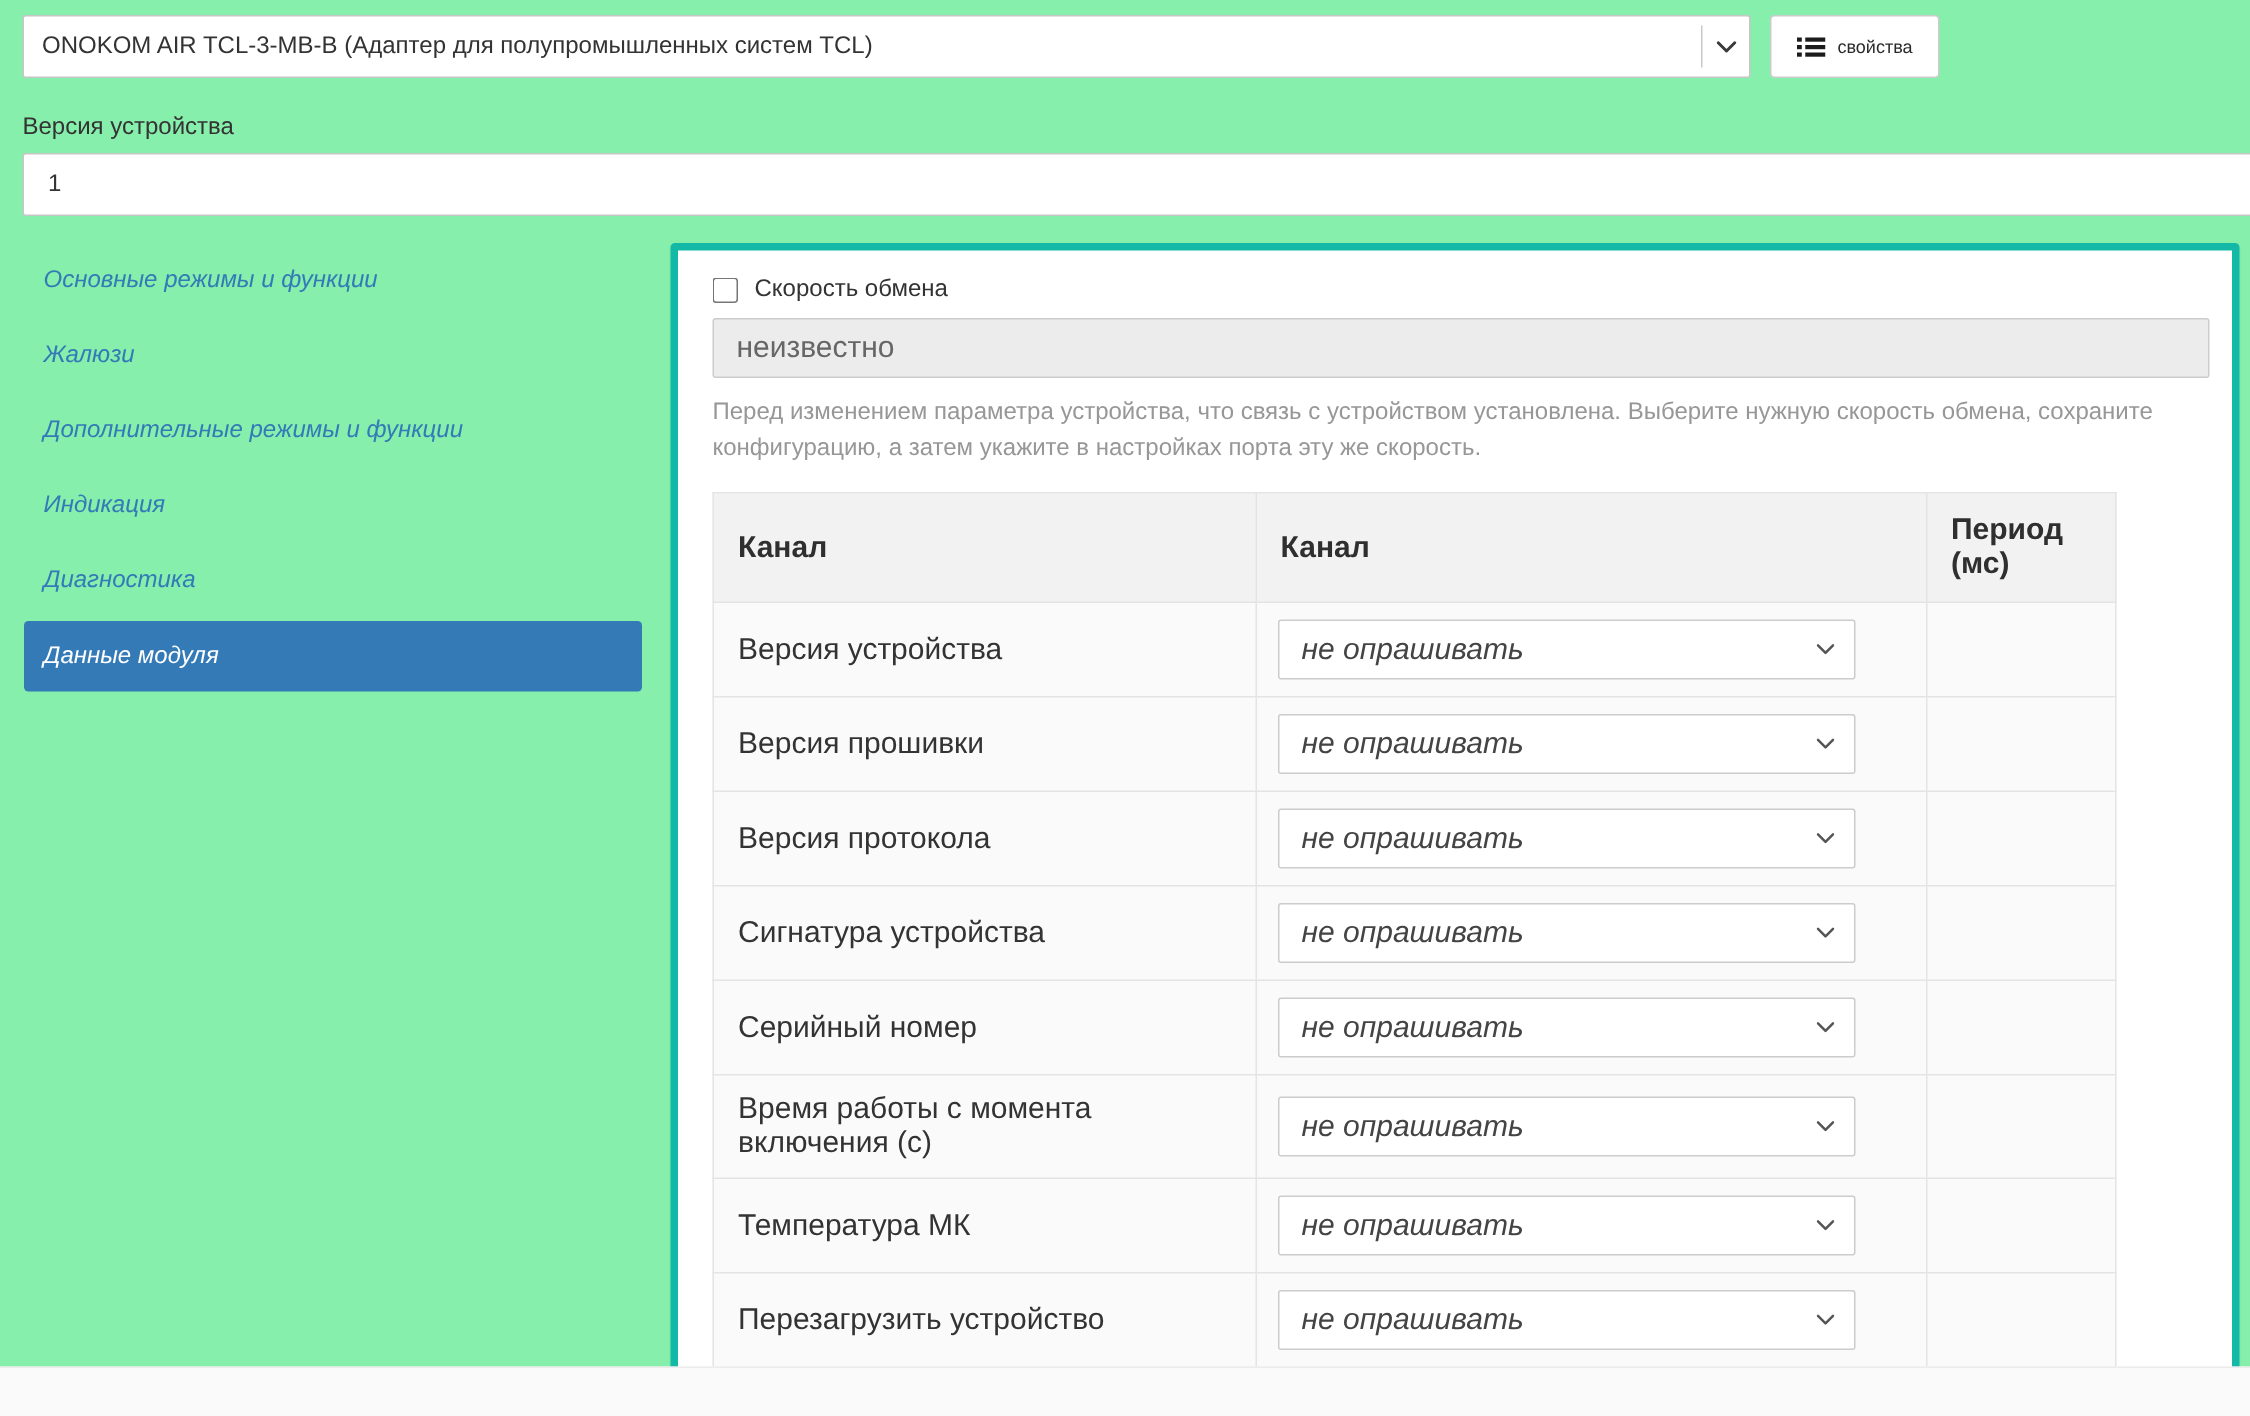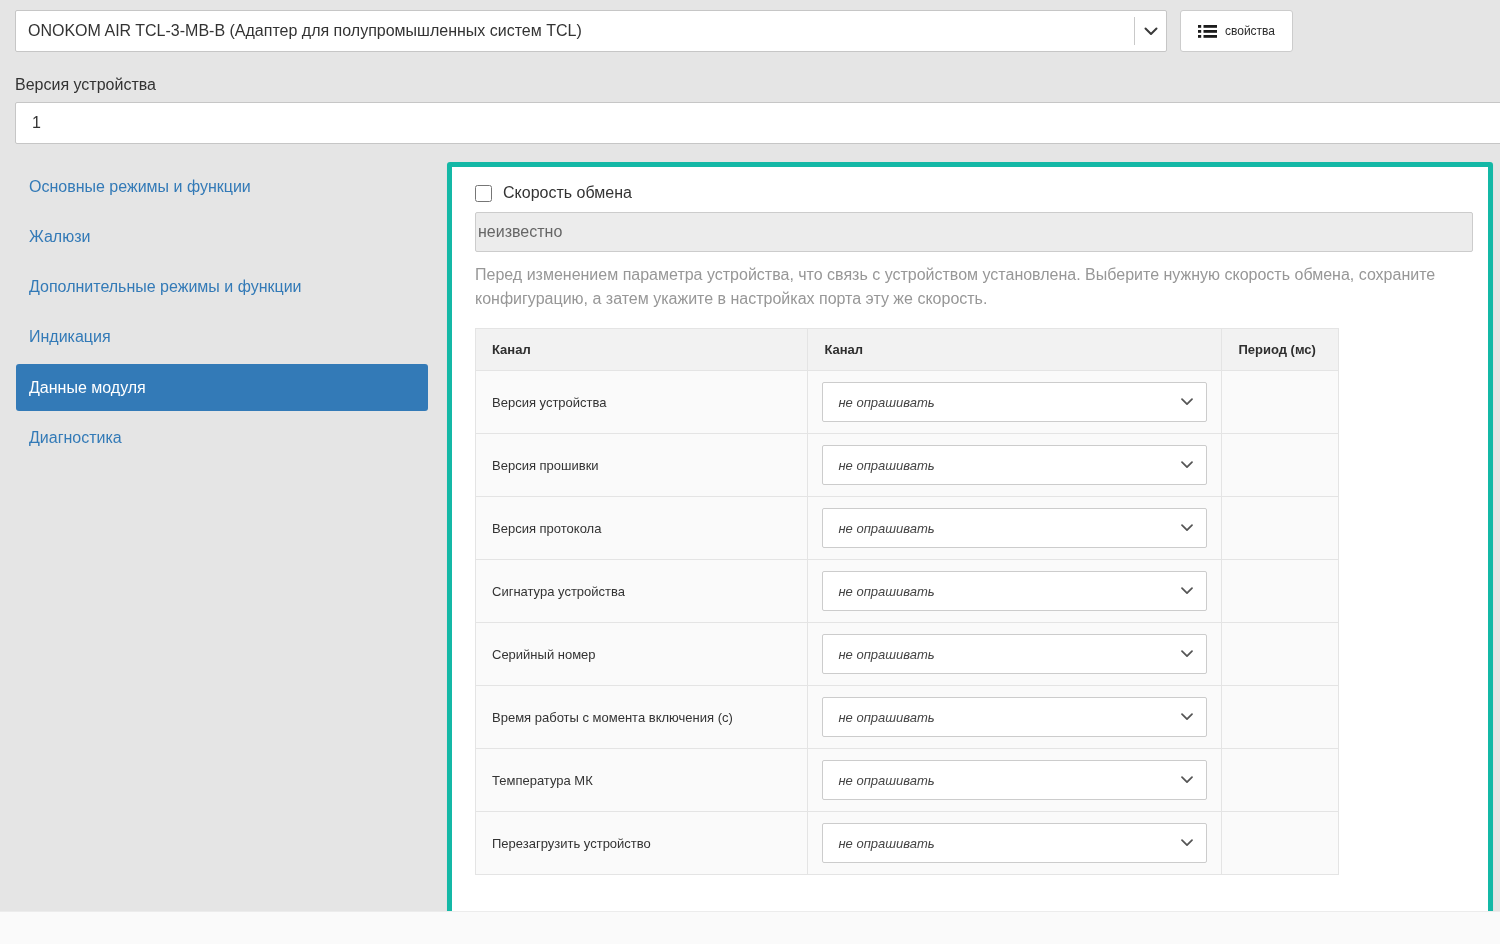--- a/index.html
+++ b/index.html
@@ -6,21 +6,21 @@
   html, body { background: #fff; }
   body {
     font-family: "Liberation Sans", "DejaVu Sans", sans-serif;
     color: #333;
     font-size: 16px;
   }
   .page {
     position: relative;
     width: 1500px;
     height: 944px;
-    background: #e5e5e5;
+    background: #86efac;
     overflow: hidden;
   }
 
   
   .top-row {
     display: flex;
     align-items: center;
     gap: 13px;
     margin: 10px 0 0 15px;
   }
@@ -95,20 +95,21 @@
   .sidebar { width: 412px; flex: 0 0 auto; }
   .side-item {
     display: flex;
     align-items: center;
     height: 50px;
     padding: 0 13px;
     color: #337ab7;
     text-decoration: none;
     border-radius: 3px;
     cursor: pointer;
+    font-style: italic;
   }
   .side-item.active {
     background: #337ab7;
     color: #fff;
     height: 47px;
     margin: 2px 0;
   }
 
   .panel {
     margin-left: 19px;
@@ -132,39 +133,39 @@
     height: 17px;
     margin: 0;
     accent-color: #fff;
   }
   .speed-input {
     width: 100%;
     height: 40px;
     background: #ececec;
     border: 1px solid #ccc;
     border-radius: 2px;
-    padding: 0 2px;
+    padding: 0 15px;
     font-family: inherit;
-    font-size: 16px;
+    font-size: 20px;
     color: #666;
   }
   .help {
     margin: 11px 0 0 0;
     color: #979797;
     line-height: 1.5;
     max-width: 1000px;
   }
 
   
   table.poll-table {
     margin-top: 17px;
     border-collapse: collapse;
-    width: 864px;
+    width: 936px;
     background: #fafafa;
-    font-size: 13px;
+    font-size: 20px;
   }
   .poll-table th, .poll-table td {
     border: 1px solid #e4e4e4;
   }
   .poll-table th {
     background: #f2f2f2;
     text-align: left;
     font-weight: bold;
     padding: 13px 16px;
     color: #2f2f2f;
@@ -237,22 +238,22 @@
   <label class="addr-label">Версия устройства</label>
   <input class="addr-input" type="text" value="1" style="">
 
   <div class="content">
 
     <nav class="sidebar">
       <a class="side-item">Основные режимы и функции</a>
       <a class="side-item">Жалюзи</a>
       <a class="side-item">Дополнительные режимы и функции</a>
       <a class="side-item">Индикация</a>
+      <a class="side-item">Диагностика</a>
       <a class="side-item active">Данные модуля</a>
-      <a class="side-item">Диагностика</a>
     </nav>
 
     <section class="panel">
 
       <div class="check-row">
         <input type="checkbox" style="">
         <span>Скорость обмена</span>
       </div>
 
       <input class="speed-input" type="text" disabled="" value="неизвестно" style="">

